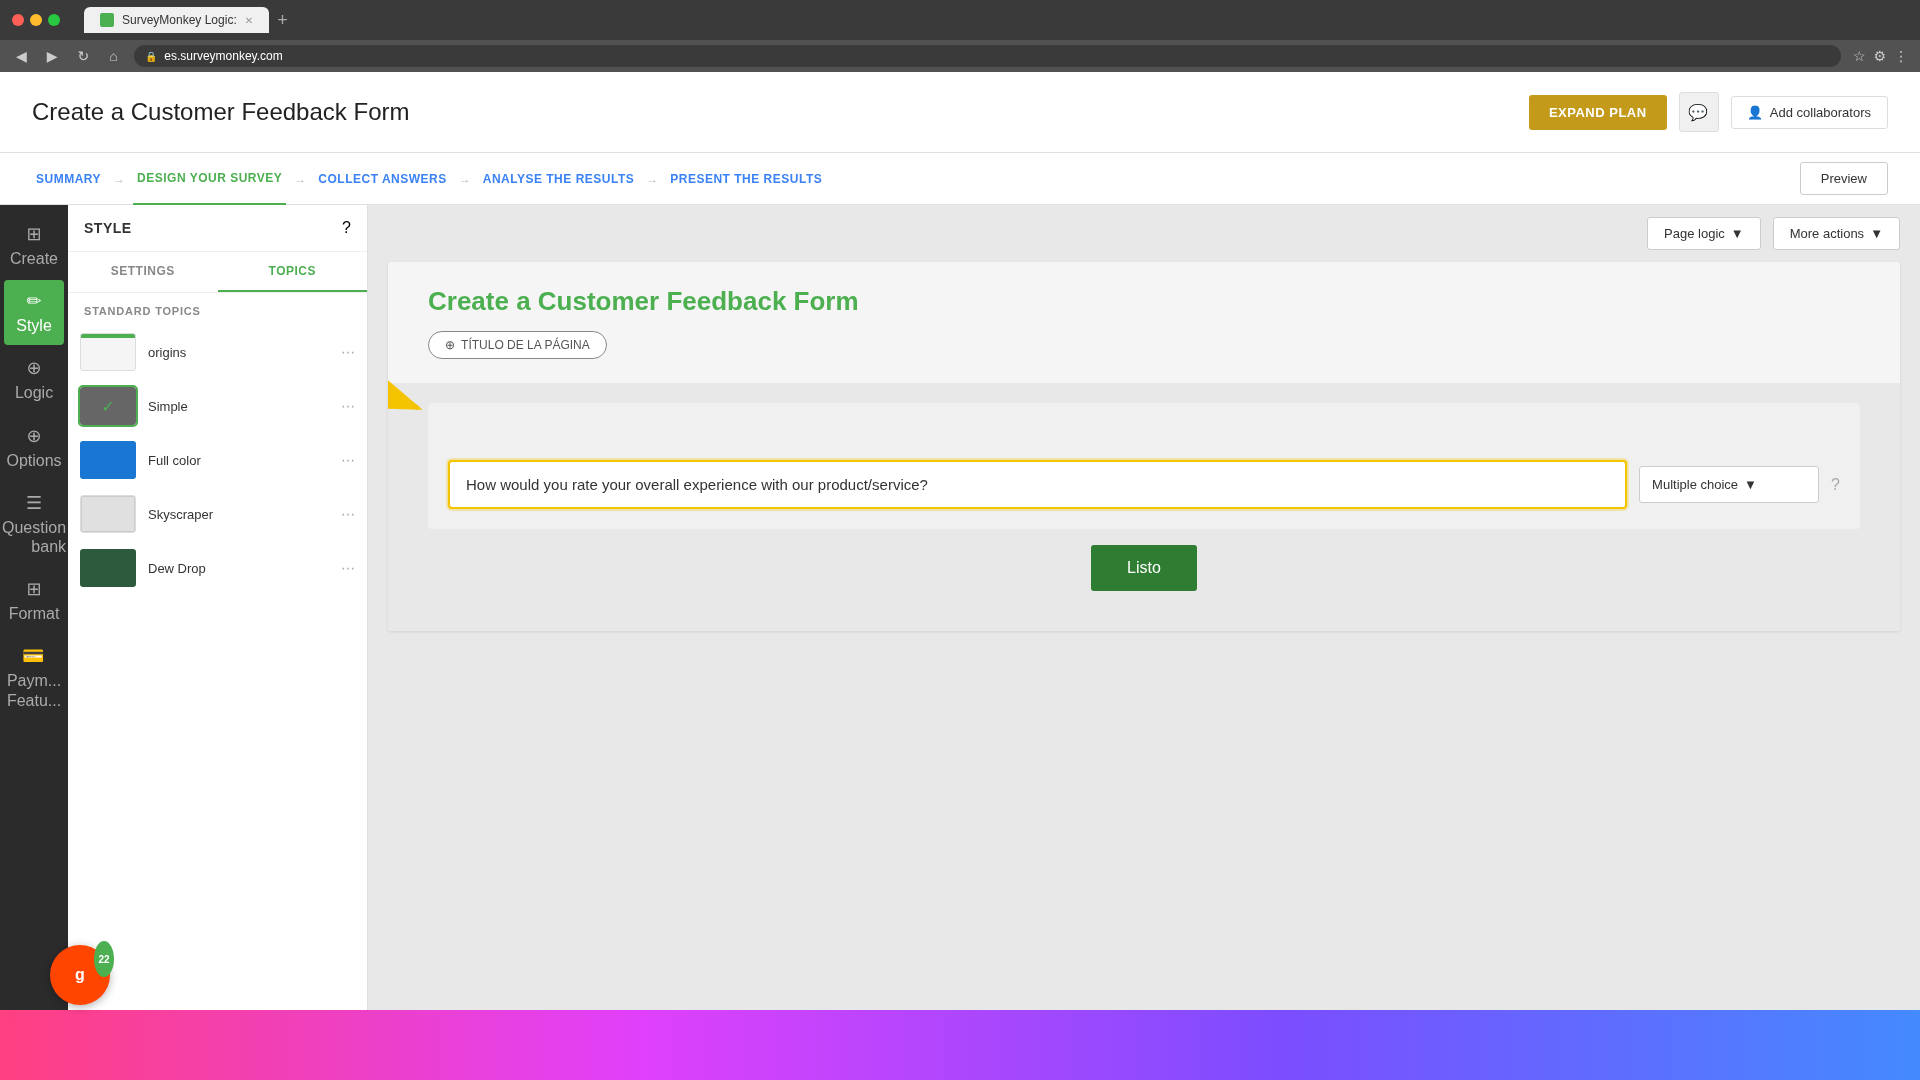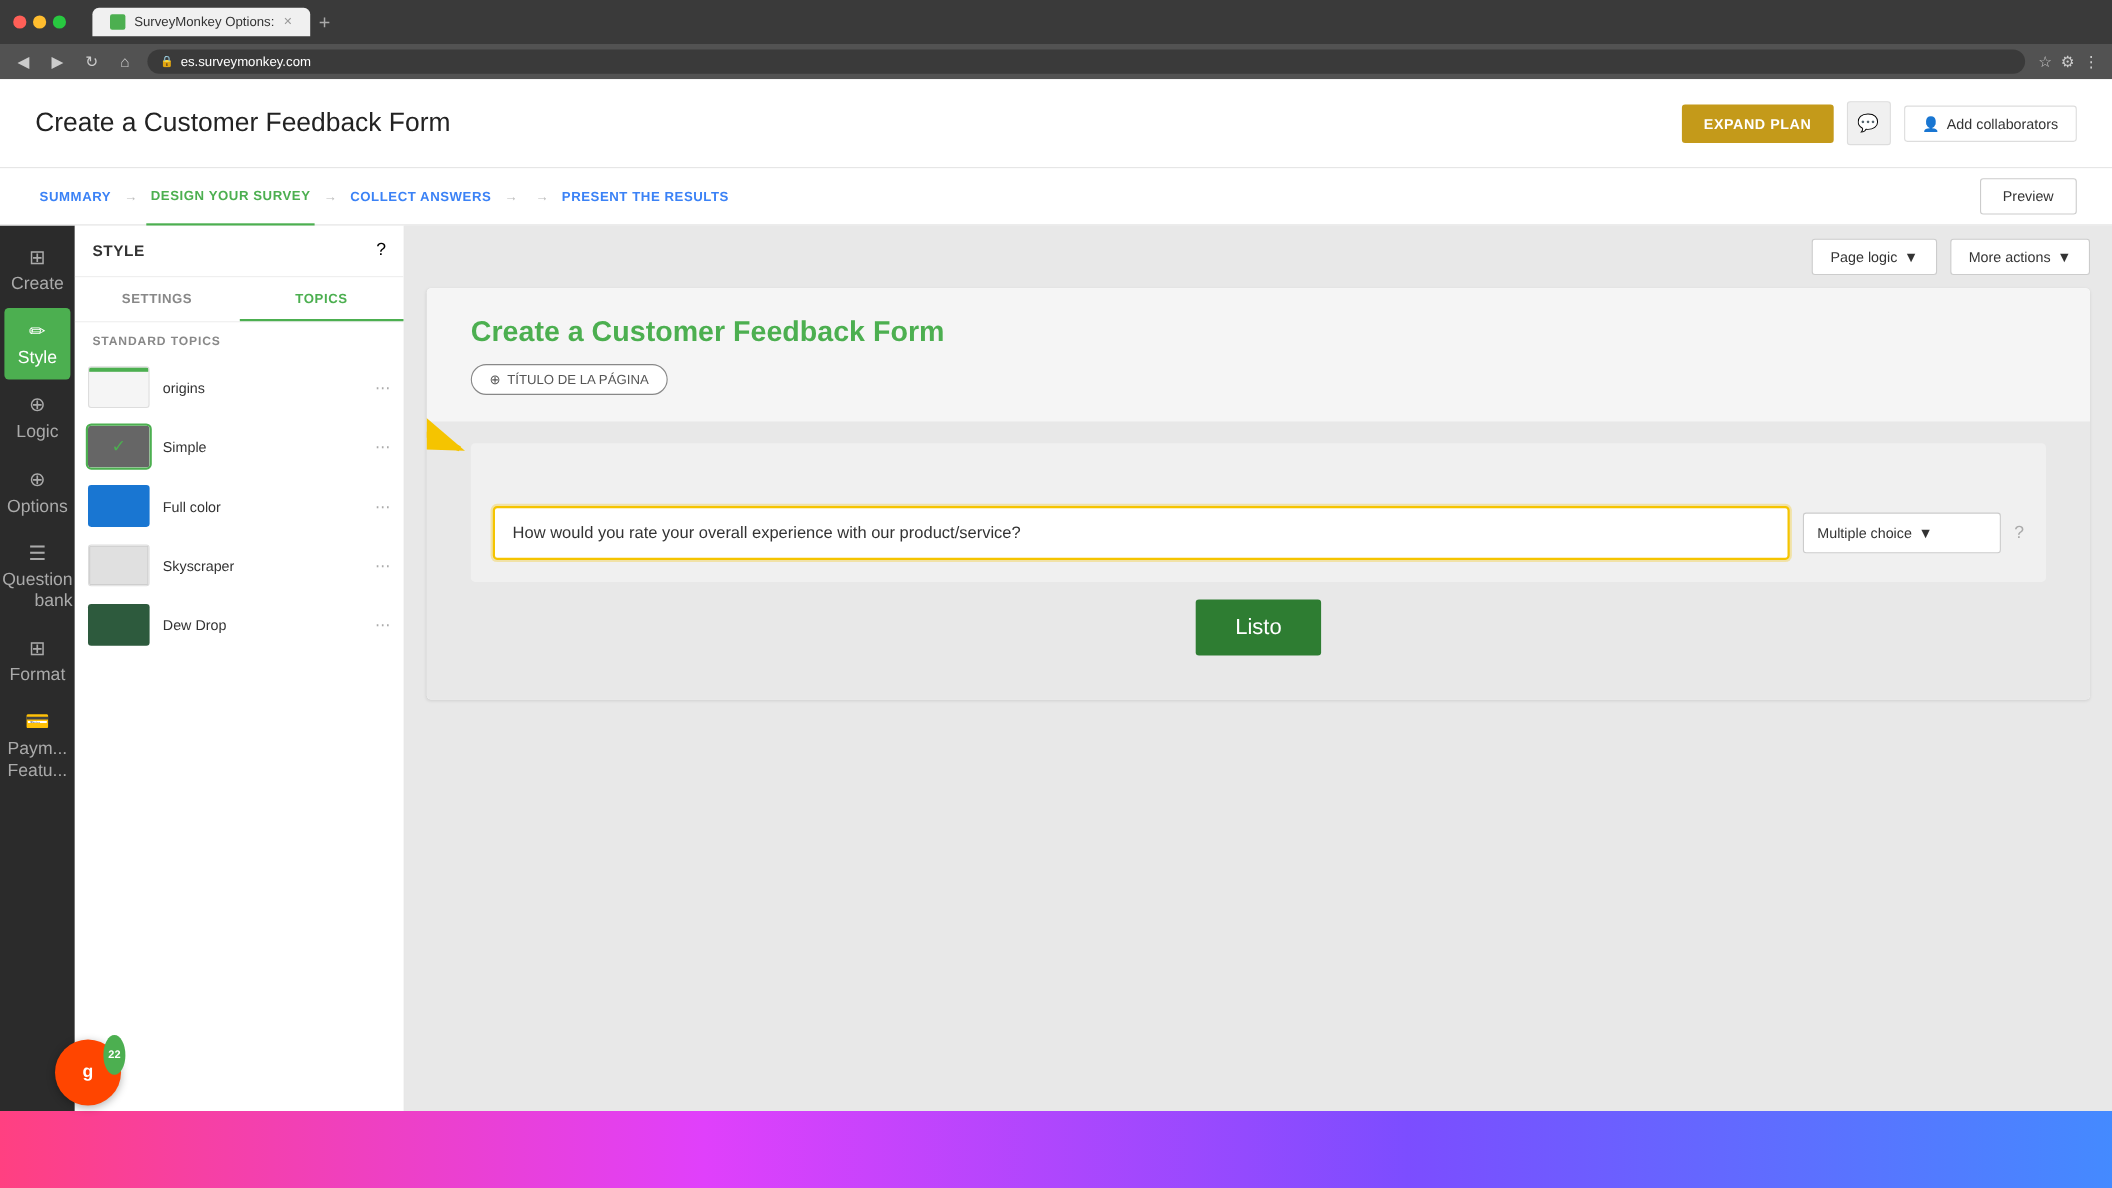--- a/index.html
+++ b/index.html
@@ -394,21 +394,21 @@
       cursor: pointer;
       margin-bottom: 16px;
     }
 
     
     .listo-btn {
       background: #2e7d32;
       color: #fff;
       border: none;
       padding: 14px 36px;
-      font-size: 20px;
+      font-size: 16px;
       border-radius: 3px;
       cursor: pointer;
       display: block;
       margin: 0 auto 20px;
     }
 
     
     .bottom-bar {
       height: 70px;
       background: linear-gradient(to right, #ff4081, #e040fb, #7c4dff, #448aff);
@@ -466,21 +466,21 @@
 <div class="browser-chrome">
   <div class="browser-titlebar">
     <div class="traffic-lights">
       <div class="traffic-light tl-red"></div>
       <div class="traffic-light tl-yellow"></div>
       <div class="traffic-light tl-green"></div>
     </div>
     <div class="tab-area">
       <div class="tab active">
         <div class="tab-icon"></div>
-        <span>SurveyMonkey Options:</span>
+        <span>SurveyMonkey Logic:</span>
         <span class="tab-close">✕</span>
       </div>
       <span class="new-tab-btn">+</span>
     </div>
   </div>
   <div class="browser-addressbar">
     <span class="nav-btn">◀</span>
     <span class="nav-btn">▶</span>
     <span class="nav-btn">↻</span>
     <span class="nav-btn">⌂</span>
@@ -519,20 +519,23 @@
       </div>
       <span class="step-arrow">→</span>
       <div class="step active">
         <span>DESIGN YOUR SURVEY</span>
       </div>
       <span class="step-arrow">→</span>
       <div class="step">
         <span>COLLECT ANSWERS</span>
       </div>
       <span class="step-arrow">→</span>
+      <div class="step">
+        <span>ANALYSE THE RESULTS</span>
+      </div>
       <span class="step-arrow">→</span>
       <div class="step">
         <span>PRESENT THE RESULTS</span>
       </div>
     </div>
     <button class="btn-preview">Preview</button>
   </div>
 
   <div class="main-layout">
 

